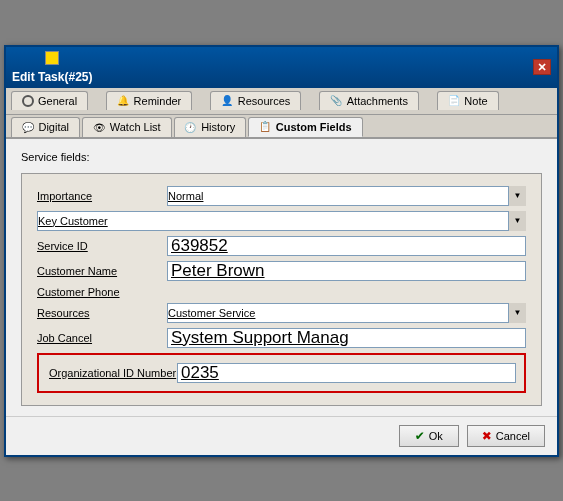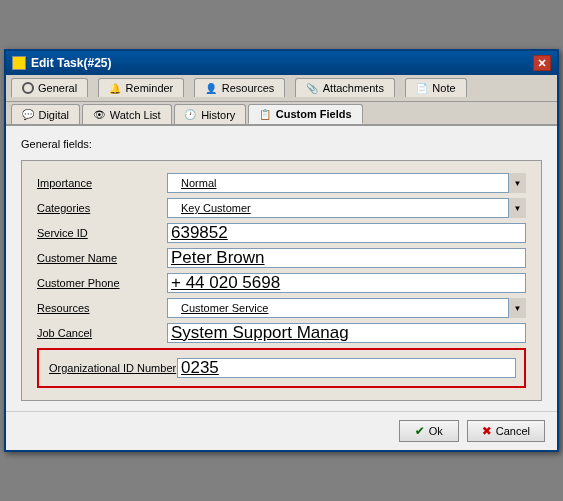--- a/index.html
+++ b/index.html
@@ -26,20 +26,21 @@
       display: flex;
       align-items: center;
       justify-content: space-between;
       font-size: 12px;
       font-weight: bold;
     }
     .title-bar-left {
       display: flex;
       align-items: center;
       gap: 5px;
+      flex-direction: column;
     }
     .title-icon {
       width: 14px;
       height: 14px;
       background: #ffd700;
       border: 1px solid #888;
       display: inline-block;
     }
     .close-btn {
       width: 18px;
@@ -52,21 +53,21 @@
       justify-content: center;
       cursor: pointer;
       font-size: 11px;
       font-weight: bold;
     }
     .tabs-row1 {
       display: flex;
       background: #d4d0c8;
       border-bottom: 1px solid #999;
       padding: 3px 5px 4px;
-      gap: 10px;
+      gap: 18px;
     }
     .tabs-row2 {
       display: flex;
       background: #d4d0c8;
       border-bottom: 2px solid #999;
       padding: 2px 5px 0;
       gap: 2px;
     }
     .tab {
       padding: 3px 10px;
@@ -129,21 +130,21 @@
       align-items: center;
     }
     .field-select {
       flex: 1;
       height: 20px;
       border: 1px solid #7f9db9;
       background: white;
       font-size: 11px;
       font-family: Tahoma, Arial, sans-serif;
       appearance: none;
-      padding: 0 20px 0 13px;
+      padding: 0 20px 0 0;
     }
     .select-arrow {
       position: absolute;
       right: 0;
       top: 0;
       width: 18px;
       height: 20px;
       background: #d4d0c8;
       border-left: 1px solid #7f9db9;
       display: flex;
@@ -236,37 +237,36 @@
       <span style="font-size:10px;">🕐</span>
       <span>History</span>
     </div>
     <div class="tab active">
       <span style="font-size:10px;">📋</span>
       <span>Custom Fields</span>
     </div>
   </div>
 
   <div class="content">
-    <div class="section-label">General fields:</div>
+    <div class="section-label">Service fields:</div>
     <div class="fields-area">
 
       <div class="field-row">
         <span class="field-label">Importance</span>
         <div class="field-select-wrapper">
           <select class="field-select">
             <option>Normal</option>
             <option>High</option>
             <option>Low</option>
           </select>
           <span class="select-arrow">▼</span>
         </div>
       </div>
 
       <div class="field-row">
-        <span class="field-label">Categories</span>
         <div class="field-select-wrapper">
           <select class="field-select">
             <option>Key Customer</option>
             <option>Customer</option>
             <option>Partner</option>
           </select>
           <span class="select-arrow">▼</span>
         </div>
       </div>
 
@@ -275,21 +275,20 @@
         <input class="field-input" type="text" value="639852" style="">
       </div>
 
       <div class="field-row">
         <span class="field-label">Customer Name</span>
         <input class="field-input" type="text" value="Peter Brown" style="">
       </div>
 
       <div class="field-row">
         <span class="field-label">Customer Phone</span>
-        <input class="field-input" type="text" value="+ 44 020 5698" style="">
       </div>
 
 
       <div class="field-row">
         <span class="field-label">Resources</span>
         <div class="field-select-wrapper">
           <select class="field-select">
             <option>Customer Service</option>
             <option>Sales</option>
             <option>IT</option>

